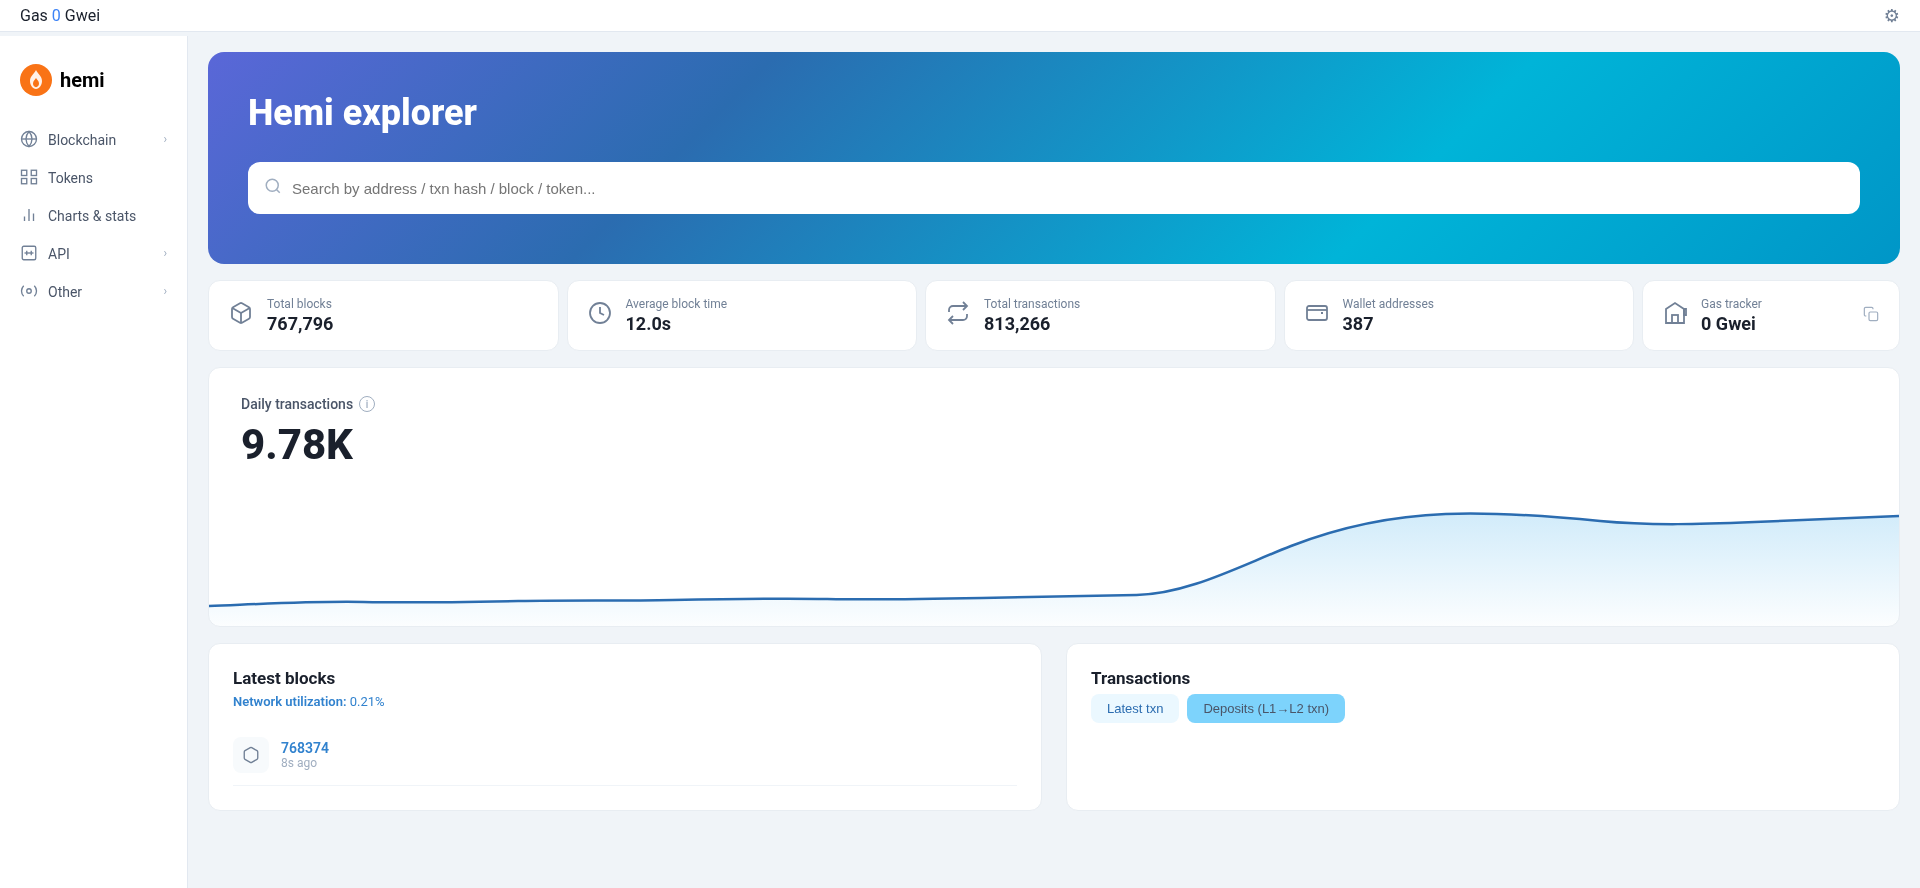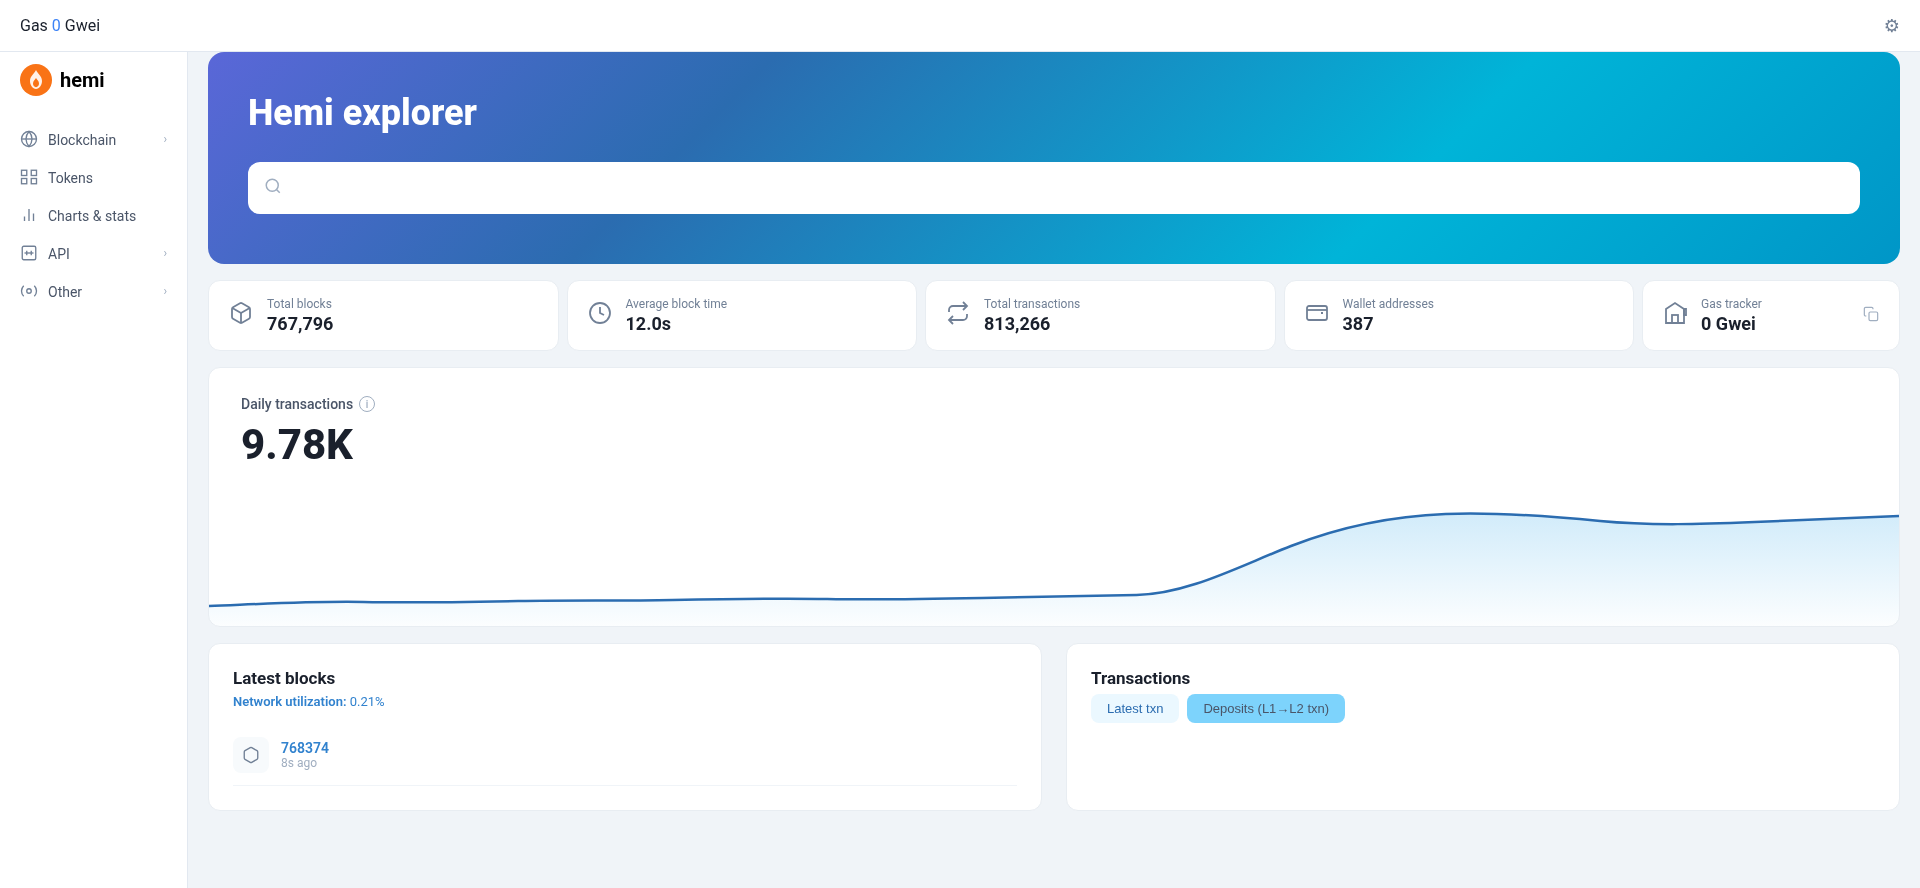--- a/index.html
+++ b/index.html
@@ -7,21 +7,21 @@
       font-family: -apple-system, BlinkMacSystemFont, 'Segoe UI', Roboto, sans-serif;
       background: #f0f4f8;
       display: flex;
       flex-direction: column;
       width: 1920px;
       min-height: 888px;
       color: #1a202c;
     }
     
     #topbar {
-      height: 52px;
+      height: 32px;
       background: #fff;
       border-bottom: 1px solid #e2e8f0;
       display: flex;
       align-items: center;
       justify-content: space-between;
       padding: 0 20px;
       position: fixed;
       top: 0;
       left: 0;
       right: 0;
@@ -385,20 +385,21 @@
 
     <div class="hero-banner">
       <h1 class="hero-title">Hemi explorer</h1>
       <div class="search-bar">
         <span class="search-icon-wrap">
           <svg width="18" height="18" viewBox="0 0 24 24" fill="none" stroke="#a0aec0" stroke-width="2">
             <circle cx="11" cy="11" r="8"></circle>
               <line x1="21" y1="21" x2="16.65" y2="16.65"></line>
           </svg>
         </span>
+        <input type="text" placeholder="Search by address / txn hash / block / token..." style="">
       </div>
     </div>
 
     <div class="stats-row">
 
       <div class="stat-card">
         <span class="stat-icon">
           <svg width="24" height="24" viewBox="0 0 24 24" fill="none" stroke="#718096" stroke-width="1.8">
             <path d="M21 16V8a2 2 0 0 0-1-1.73l-7-4a2 2 0 0 0-2 0l-7 4A2 2 0 0 0 3 8v8a2 2 0 0 0 1 1.73l7 4a2 2 0 0 0 2 0l7-4A2 2 0 0 0 21 16z"></path>
             <polyline points="3.27 6.96 12 12.01 20.73 6.96"></polyline>

